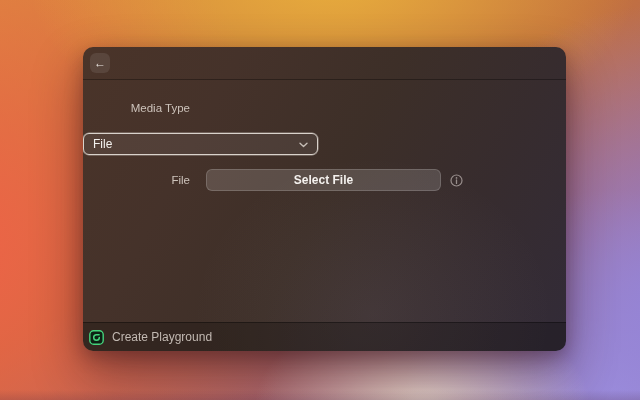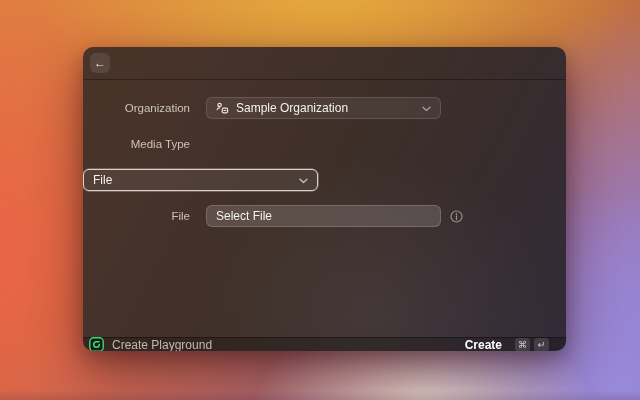--- a/index.html
+++ b/index.html
@@ -75,30 +75,30 @@
     font-size: 12px; font-weight: 500;
     color: #f4f1ee;
     cursor: pointer;
   }
   .field.focused { border-color: #d9d2cb; box-shadow: 0 0 0 0.5px rgba(217,210,203,0.6); }
   .field .value { white-space: nowrap; }
   .field .spacer { margin-left: auto; }
   .org-icon { margin-right: 7px; display: flex; }
 
   .file-btn {
-    justify-content: flex-start;
+    justify-content: center;
     background: rgba(255,255,255,0.15);
     border: 1px solid rgba(255,255,255,0.16);
-    font-weight: 400;
+    font-weight: 700;
   }
   .info-wrap { margin-left: 9px; display: flex; }
 
   .footer {
     position: absolute; left: 0; right: 0; bottom: 0;
-    height: 14px;
+    height: 29px;
     display: flex; align-items: center;
     padding: 0 17px 0 6px;
     background: rgba(0,0,0,0.22);
     border-top: 1px solid rgba(0,0,0,0.35);
   }
   .ext-icon { display: flex; margin-right: 8px; }
   .ext-name { font-size: 12px; color: #c2b9b2; }
   .footer-right { margin-left: auto; display: flex; align-items: center; }
   .primary-action {
     font-size: 12px; font-weight: 700; color: #ffffff;
@@ -121,39 +121,20 @@
   <div class="window">
 
     <div class="header">
       <button class="back-btn">
         <span>←</span>
       </button>
     </div>
 
     <div class="content">
 
-      <div class="row">
-        <span class="row-label">Organization</span>
-        <div class="field">
-          <span class="org-icon">
-            <svg width="13" height="13" viewBox="0 0 13 13" fill="none">
-              <circle cx="3.6" cy="3" r="1.7" stroke="#ece7e2" stroke-width="1.2"></circle>
-              <path d="M1.2 7.6c0.4-1.2 1.3-1.8 2.4-1.8" stroke="#ece7e2" stroke-width="1.2" stroke-linecap="round"></path>
-              <rect x="6.2" y="6.2" width="5.4" height="4.6" rx="1.2" stroke="#ece7e2" stroke-width="1.2"></rect>
-              <path d="M7.9 8.5h2" stroke="#ece7e2" stroke-width="1.1" stroke-linecap="round"></path>
-            </svg>
-          </span>
-          <span class="value">Sample Organization</span>
-          <span class="spacer">
-            <svg width="9" height="6" viewBox="0 0 9 6" fill="none">
-              <path d="M1 1.2l3.5 3.2L8 1.2" stroke="#a59a93" stroke-width="1.4" stroke-linecap="round" stroke-linejoin="round"></path>
-            </svg>
-          </span>
-        </div>
-      </div>
 
       <div class="row">
         <span class="row-label">Media Type</span>
       </div>
 
       <div class="row">
         <div class="field focused">
           <span class="value">File</span>
           <span class="spacer">
             <svg width="9" height="6" viewBox="0 0 9 6" fill="none">
@@ -180,21 +161,16 @@
     </div>
 
     <div class="footer">
       <span class="ext-icon">
         <svg width="15" height="15" viewBox="0 0 15 15" fill="none">
           <rect x="0.8" y="0.8" width="13.4" height="13.4" rx="3.8" fill="#0d2014" stroke="#45d37c" stroke-width="1.4"></rect>
           <path d="M10.3 7.5a2.8 2.8 0 1 1-2.8-2.8h2.6" stroke="#45d37c" stroke-width="1.5" stroke-linecap="round"></path>
         </svg>
       </span>
       <span class="ext-name">Create Playground</span>
-      <span class="footer-right">
-        <span class="primary-action">Create</span>
-        <span class="keycap">⌘</span>
-        <span class="keycap">↵</span>
-      </span>
     </div>
 
   </div>
 </div>
 
 </body></html>

